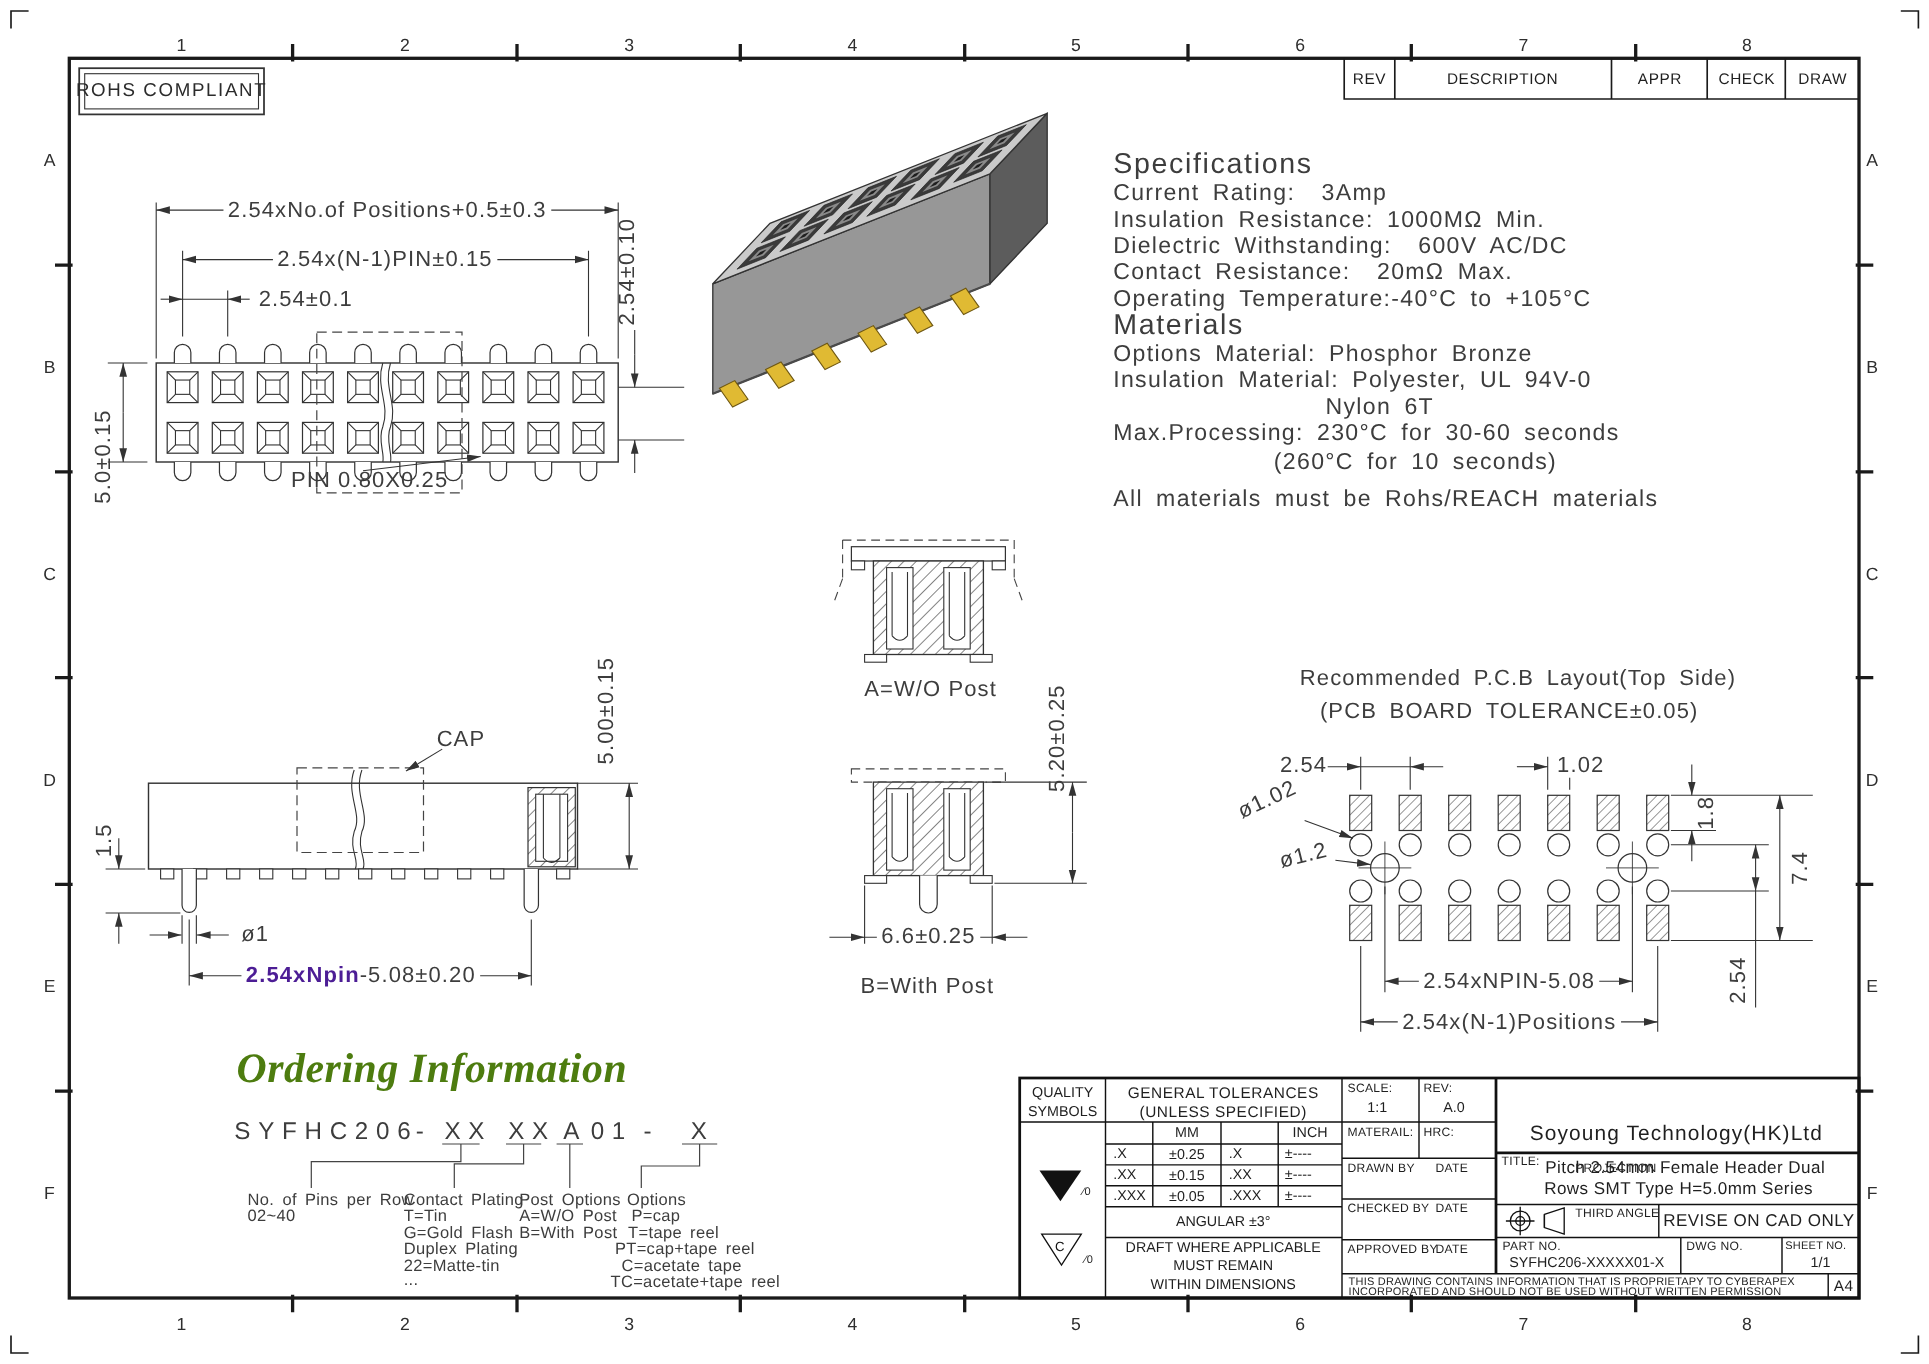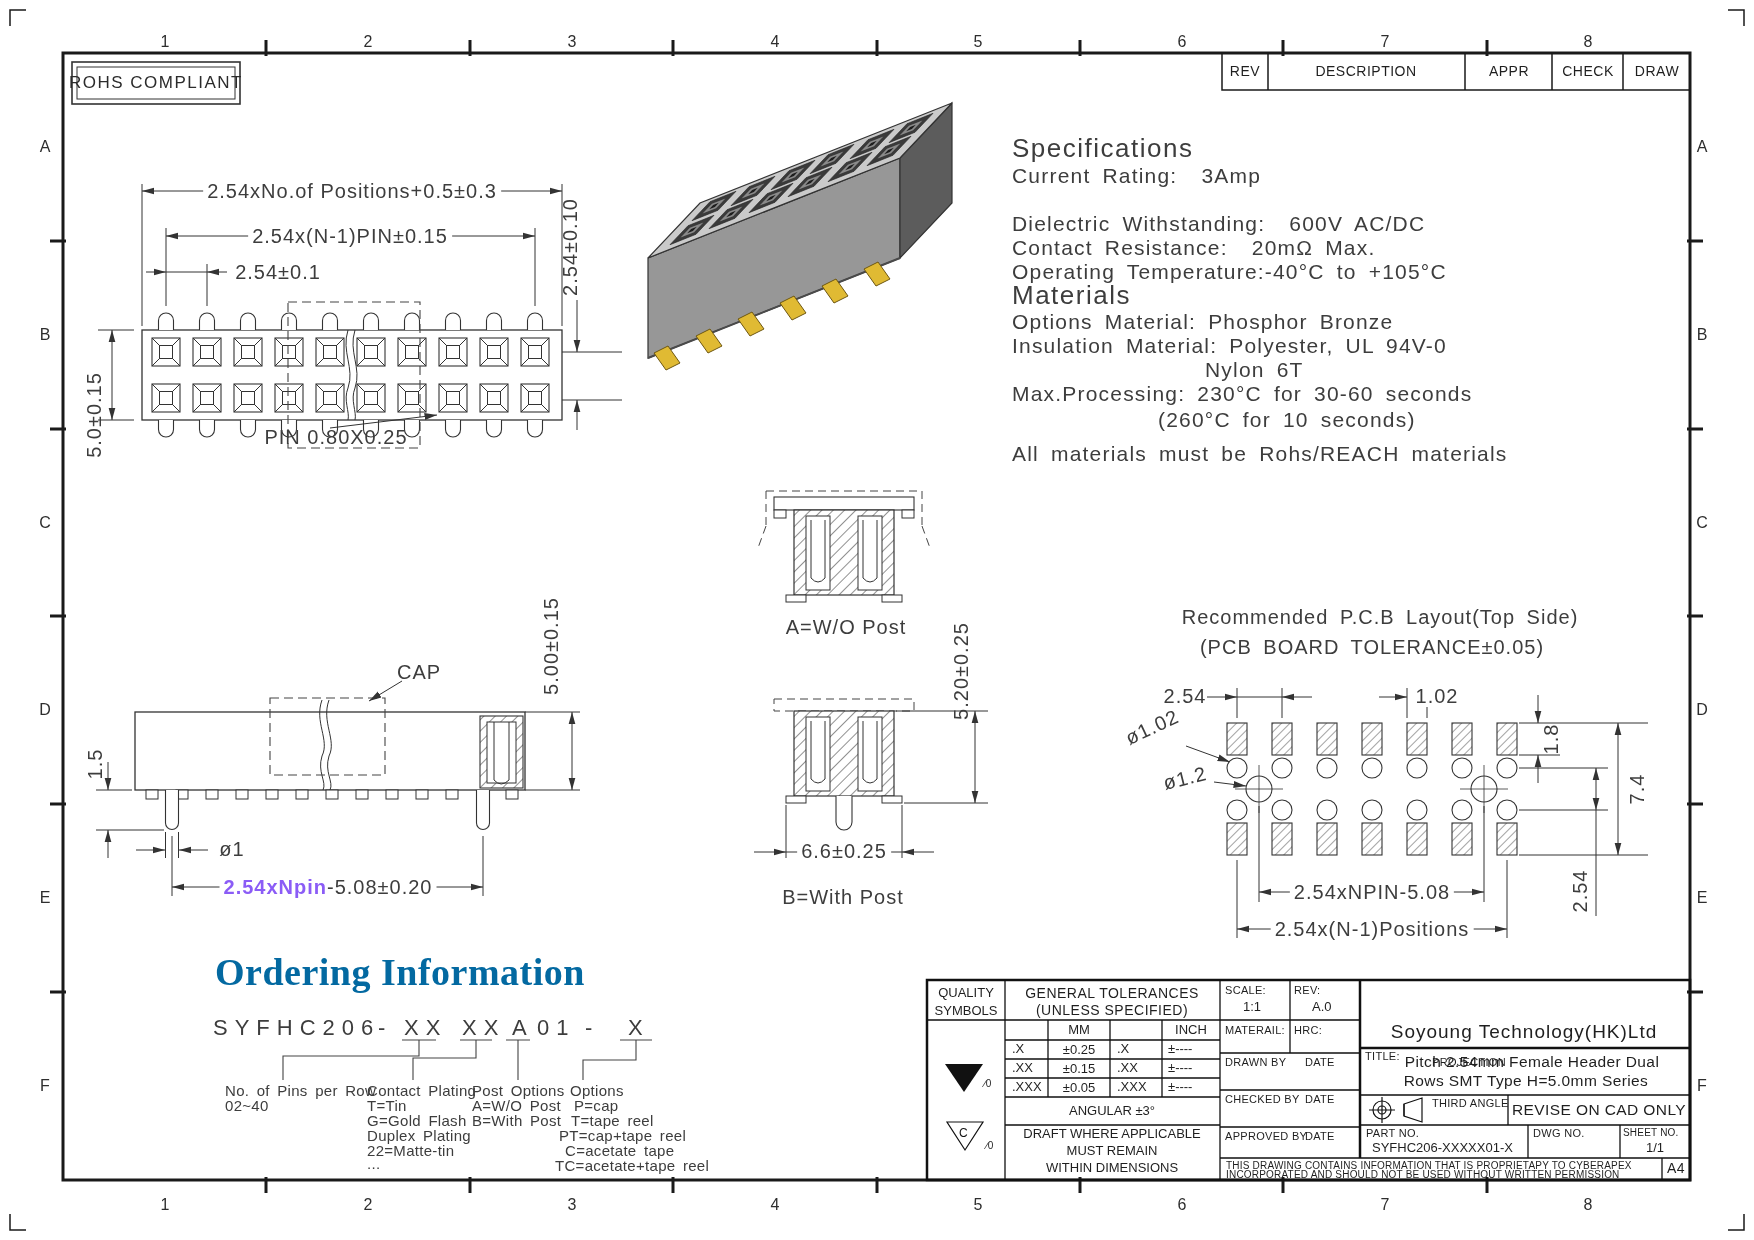--- a/index.html
+++ b/index.html
@@ -18,25 +18,25 @@
   .spech{font-size:26px;letter-spacing:1.5px;}
   .pcbh{font-size:20px;letter-spacing:1px;word-spacing:5px;}
   .ord{font-size:15px;letter-spacing:.3px;word-spacing:3px;}
   .code{font-size:22px;letter-spacing:7px;}
   .tb{color:#1f1f1f;}
   .tb10{font-size:10px;letter-spacing:.2px;}
   .tb11{font-size:11px;letter-spacing:.3px;}
   .tb13{font-size:13px;}
   .tb14{font-size:14px;letter-spacing:.5px;}
   .tb15{font-size:15.5px;letter-spacing:.4px;}
-  .ordtitle{font-family:"Liberation Serif",serif;font-weight:bold;
-            font-size:38px;color:#0369a1;letter-spacing:.5px;}
+  .ordtitle{font-family:"Liberation Serif",serif;font-weight:bold;font-style:italic;
+            font-size:38px;color:#4d7c0f;letter-spacing:.5px;}
   .cjk{font-size:30px;font-weight:600;letter-spacing:2px;color:#111;}
   .rohs{font-size:17px;letter-spacing:1.5px;color:#2b2b2b;}
-  b{font-weight:bold;color:#8b5cf6;}
+  b{font-weight:bold;color:#4c1d95;}
 </style>
 </head>
 <body>
 
 <div class="sheet">
 
 <svg class="lw" width="1754" height="1240" viewBox="0 0 1754 1240">
 <defs>
   <marker id="ar" viewBox="0 0 12 8" refX="11.5" refY="4" markerWidth="13" markerHeight="9" orient="auto" markerUnits="userSpaceOnUse">
     <path d="M0,0.8 L11.5,4 L0,7.2 Z" fill="#333"></path>
@@ -387,20 +387,21 @@
 <span class="t rohs ctr" style="left:156px;top:83px">ROHS COMPLIANT</span>
 
 <span class="t tb tb14 ctr" style="left:1245px;top:72px">REV</span>
 <span class="t tb tb14 ctr" style="left:1366px;top:72px">DESCRIPTION</span>
 <span class="t tb tb14 ctr" style="left:1509px;top:72px">APPR</span>
 <span class="t tb tb14 ctr" style="left:1588px;top:72px">CHECK</span>
 <span class="t tb tb14 ctr" style="left:1657px;top:72px">DRAW</span>
 
 <span class="t spech" style="left:1012px;top:134px">Specifications</span>
 <span class="t spec" style="left:1012px;top:164px">Current Rating:  3Amp</span>
+<span class="t spec" style="left:1012px;top:188px">Insulation Resistance: 1000MΩ Min.</span>
 <span class="t spec" style="left:1012px;top:212px">Dielectric Withstanding:  600V AC/DC</span>
 <span class="t spec" style="left:1012px;top:236px">Contact Resistance:  20mΩ Max.</span>
 <span class="t spec" style="left:1012px;top:260px">Operating Temperature:-40°C to +105°C</span>
 <span class="t spech" style="left:1012px;top:281px">Materials</span>
 <span class="t spec" style="left:1012px;top:310px">Options Material: Phosphor Bronze</span>
 <span class="t spec" style="left:1012px;top:334px">Insulation Material: Polyester, UL 94V-0</span>
 <span class="t spec" style="left:1205px;top:358px">Nylon 6T</span>
 <span class="t spec" style="left:1012px;top:382px">Max.Processing: 230°C for 30-60 seconds</span>
 <span class="t spec" style="left:1158px;top:408px">(260°C for 10 seconds)</span>
 <span class="t spec" style="left:1012px;top:442px">All materials must be Rohs/REACH materials</span>

